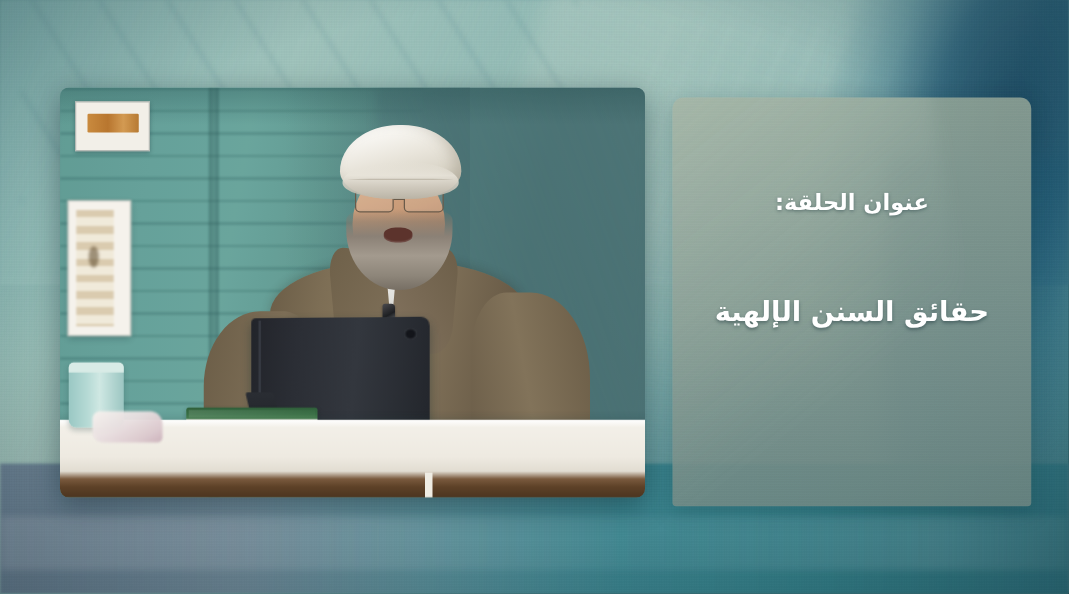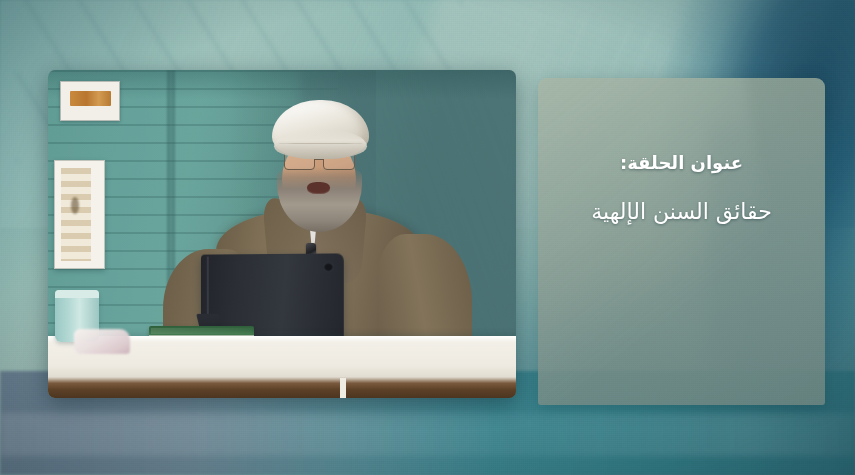--- a/index.html
+++ b/index.html
@@ -708,23 +708,23 @@
     font-weight: 700;
     color: #ffffff;
     letter-spacing: 0.2px;
     text-shadow: 0 1px 3px rgba(20,45,50,0.45);
     line-height: 1.4;
     white-space: nowrap;
   }
   .episode-title {
     font-family: "DejaVu Sans", sans-serif;
     font-size: 22px;
-    font-weight: 400;
+    font-weight: 700;
     color: #ffffff;
-    margin-top: 22px;
+    margin-top: 61px;
     letter-spacing: 0.2px;
     text-shadow: 0 1px 3px rgba(20,45,50,0.45);
     line-height: 1.4;
     white-space: nowrap;
   }
 </style>
 </head>
 <body>
 
 <div class="screen">

